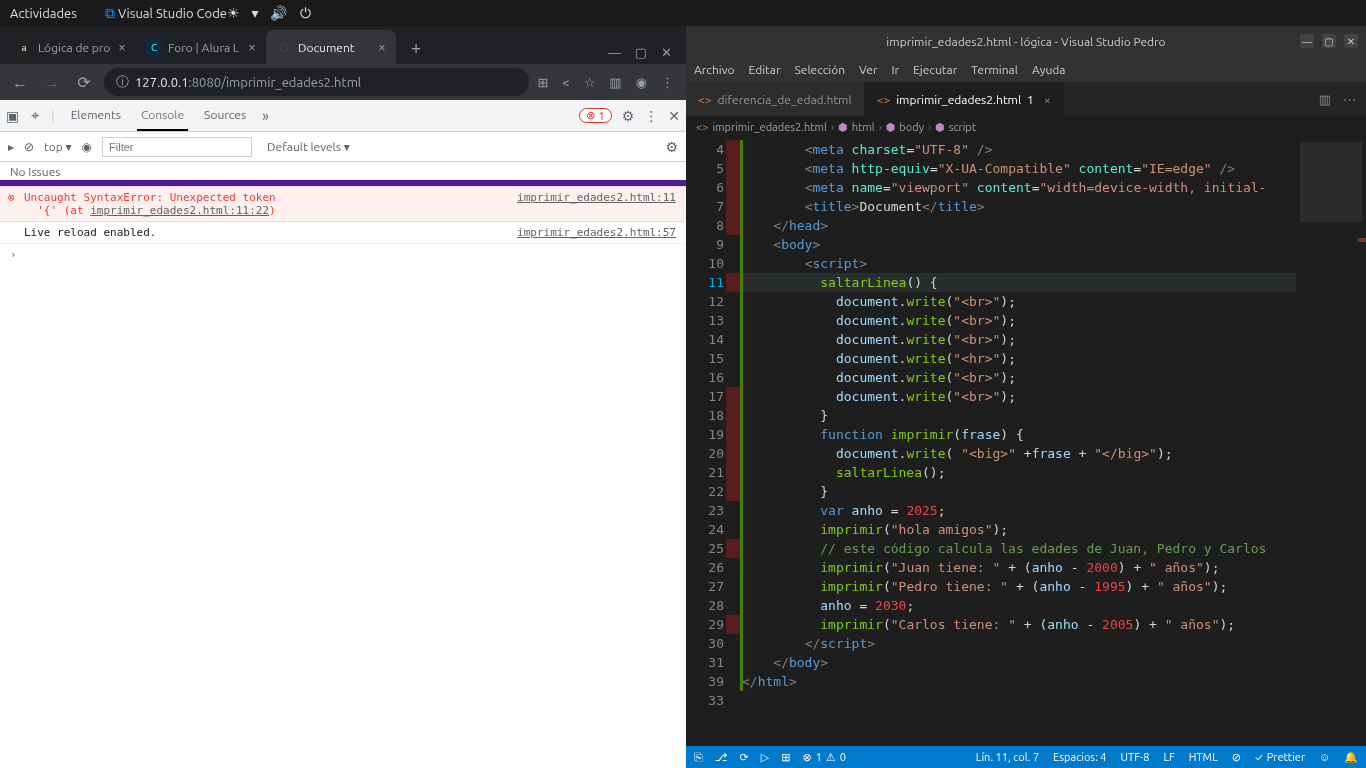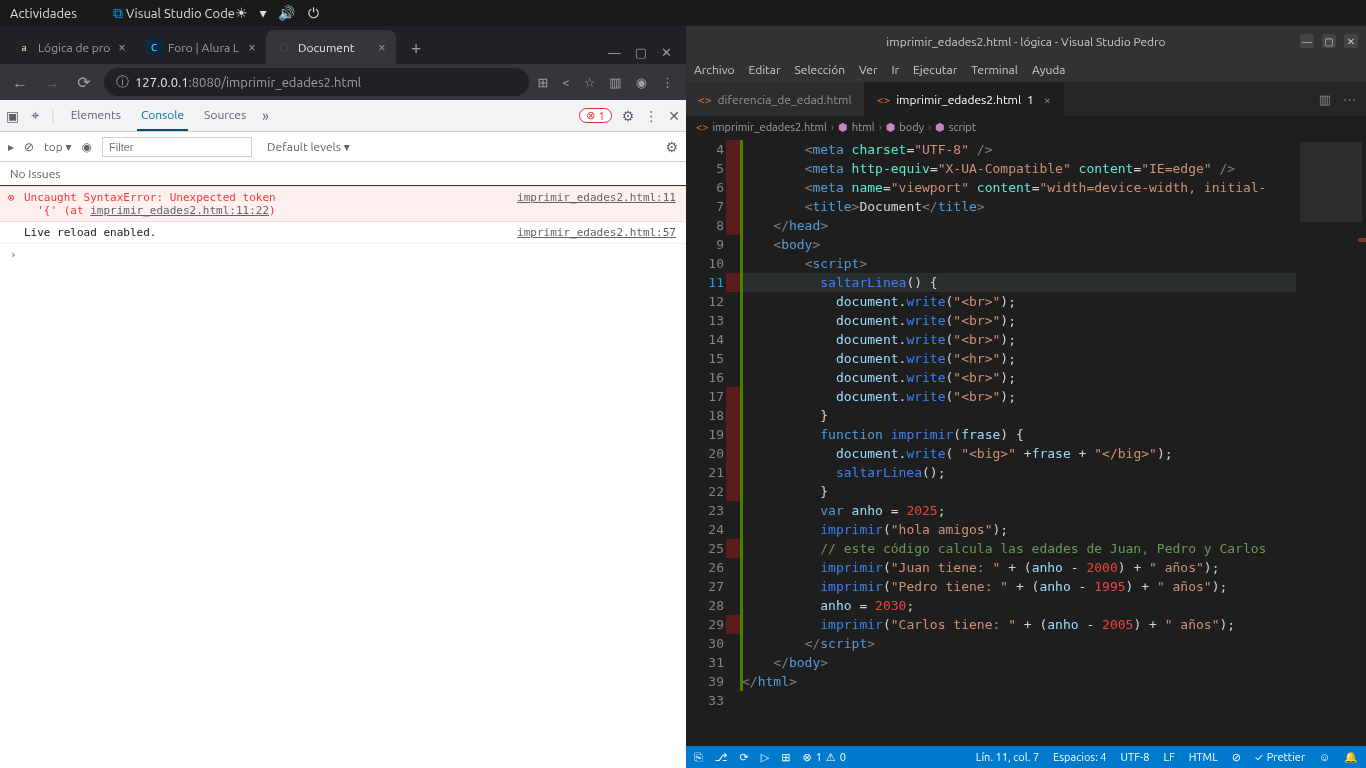--- a/index.html
+++ b/index.html
@@ -1,20 +1,20 @@
 <!DOCTYPE html>
 <html><head>
 <meta charset="utf-8">
 <style>
 * { margin: 0; padding: 0; box-sizing: border-box; }
 body { font-family: "Ubuntu", "Segoe UI", sans-serif; background: #000; width: 1366px; height: 768px; overflow: hidden; position: relative; font-size: 13px; }
 
 
 .gnome-bar { height: 26px; background: #1a1a1a; color: #ddd; display: flex; align-items: center; padding: 0 10px; font-size: 13px; }
-.gnome-bar .left { display: flex; gap: 36px; align-items: center; }
+.gnome-bar .left { display: flex; gap: 28px; align-items: center; }
 .gnome-bar .center { flex: 1; text-align: center; color: #ddd; }
 .gnome-bar .right { display: flex; gap: 12px; align-items: center; }
 .vscode-icon { color: #0098ff; font-size: 14px; }
 .sys-icon { color: #ddd; font-size: 14px; }
 
 
 .desktop { display: flex; height: 742px; }
 
 
 .chrome { width: 686px; background: #fff; display: flex; flex-direction: column; }
@@ -28,32 +28,32 @@
 .chrome-addr { height: 36px; background: #35363a; display: flex; align-items: center; padding: 0 8px; gap: 8px; }
 .nav-btn { color: #9aa0a6; font-size: 16px; width: 24px; text-align: center; }
 .addrbar { flex: 1; height: 28px; background: #202124; border-radius: 14px; display: flex; align-items: center; padding: 0 12px; color: #9aa0a6; gap: 6px; font-size: 13px; }
 .addrbar .host { color: #e8eaed; }
 .addrbar .path { color: #9aa0a6; }
 .addr-icons { display: flex; gap: 14px; color: #9aa0a6; margin-left: auto; padding-right: 4px; }
 
 
 .devtools-header { height: 32px; border-bottom: 1px solid #d0d0d0; display: flex; align-items: center; padding: 0 6px; gap: 12px; background: #f1f3f4; }
 .dt-tab { color: #5f6368; font-size: 12px; padding: 8px 4px; border-bottom: 2px solid transparent; }
-.dt-tab.active { color: #0369a1; border-bottom: 2px solid #0c4a6e; }
+.dt-tab.active { color: #737373; border-bottom: 2px solid #000000; }
 .dt-icon { color: #5f6368; font-size: 14px; }
 .dt-right { margin-left: auto; display: flex; align-items: center; gap: 10px; }
 .err-badge { background: #fff; border: 1px solid #d93025; color: #d93025; border-radius: 8px; padding: 0 6px; font-size: 11px; display: flex; align-items: center; gap: 3px; }
 .err-badge::before { content: "⊗"; }
 
 .console-toolbar { height: 30px; border-bottom: 1px solid #d0d0d0; display: flex; align-items: center; padding: 0 8px; gap: 10px; background: #fff; }
 .ct-item { color: #5f6368; font-size: 12px; }
 .filter-input { border: 1px solid #d0d0d0; height: 20px; padding: 0 6px; font-size: 11px; width: 150px; }
 .levels { border: 1px solid transparent; padding: 2px 4px; font-size: 12px; color: #5f6368; }
 
-.issues-bar { height: 24px; border-bottom: 1px solid #4c1d95; display: flex; align-items: center; padding: 0 10px; font-size: 12px; color: #5f6368; background: #fff; }
+.issues-bar { height: 24px; border-bottom: 6px solid #4c1d95; display: flex; align-items: center; padding: 0 10px; font-size: 12px; color: #5f6368; background: #fff; }
 
 .console-body { flex: 1; background: #fff; font-family: Menlo, Consolas, monospace; font-size: 11px; overflow: auto; }
 .console-err { background: #fff0f0; border-top: 1px solid #ffd7d7; border-bottom: 1px solid #ffd7d7; padding: 4px 10px 4px 24px; color: #ef3b36; position: relative; display: flex; }
 .console-err::before { content: "⊗"; position: absolute; left: 8px; top: 4px; color: #ef3b36; }
 .console-err .src { margin-left: auto; color: #5f6368; text-decoration: underline; white-space: nowrap; padding-left: 10px; }
 .console-err .msg a { color: #5f6368; text-decoration: underline; }
 .console-msg { padding: 4px 10px 4px 24px; color: #202124; border-bottom: 1px solid #f0f0f0; display: flex; }
 .console-msg .src { margin-left: auto; color: #5f6368; text-decoration: underline; }
 .console-prompt { padding: 4px 10px; color: #1a73e8; }
 
@@ -88,21 +88,21 @@
 .redbar { position: absolute; left: -16px; top: 0; width: 14px; height: 19px; background: #5a1d1d; }
 .grnbar { position: absolute; left: -2px; top: 0; width: 3px; height: 19px; background: #487e02; }
 
 
 .t-tag { color: #808080; }
 .t-name { color: #569cd6; }
 .t-attr { color: #5eead4; }
 .t-str { color: #ce9178; }
 .t-key { color: #569cd6; }
 .t-var { color: #9cdcfe; }
-.t-fn { color: #3b82f6; }
+.t-fn { color: #84cc16; }
 .t-num { color: #ef4444; }
 .t-txt { color: #d4d4d4; }
 .t-cmt { color: #6a9955; }
 
 .minimap { width: 70px; background: #1e1e1e; opacity: 0.5; position: relative; }
 .mm-chunk { position: absolute; left: 4px; right: 4px; background: #3a3a3a; }
 .mm-err { position: absolute; right: 0; width: 8px; height: 4px; background: #c74e39; }
 
 .statusbar { height: 22px; background: #007acc; color: #fff; display: flex; align-items: center; font-size: 11px; padding: 0 8px; gap: 12px; }
 .statusbar .sb-item { display: flex; align-items: center; gap: 4px; }

